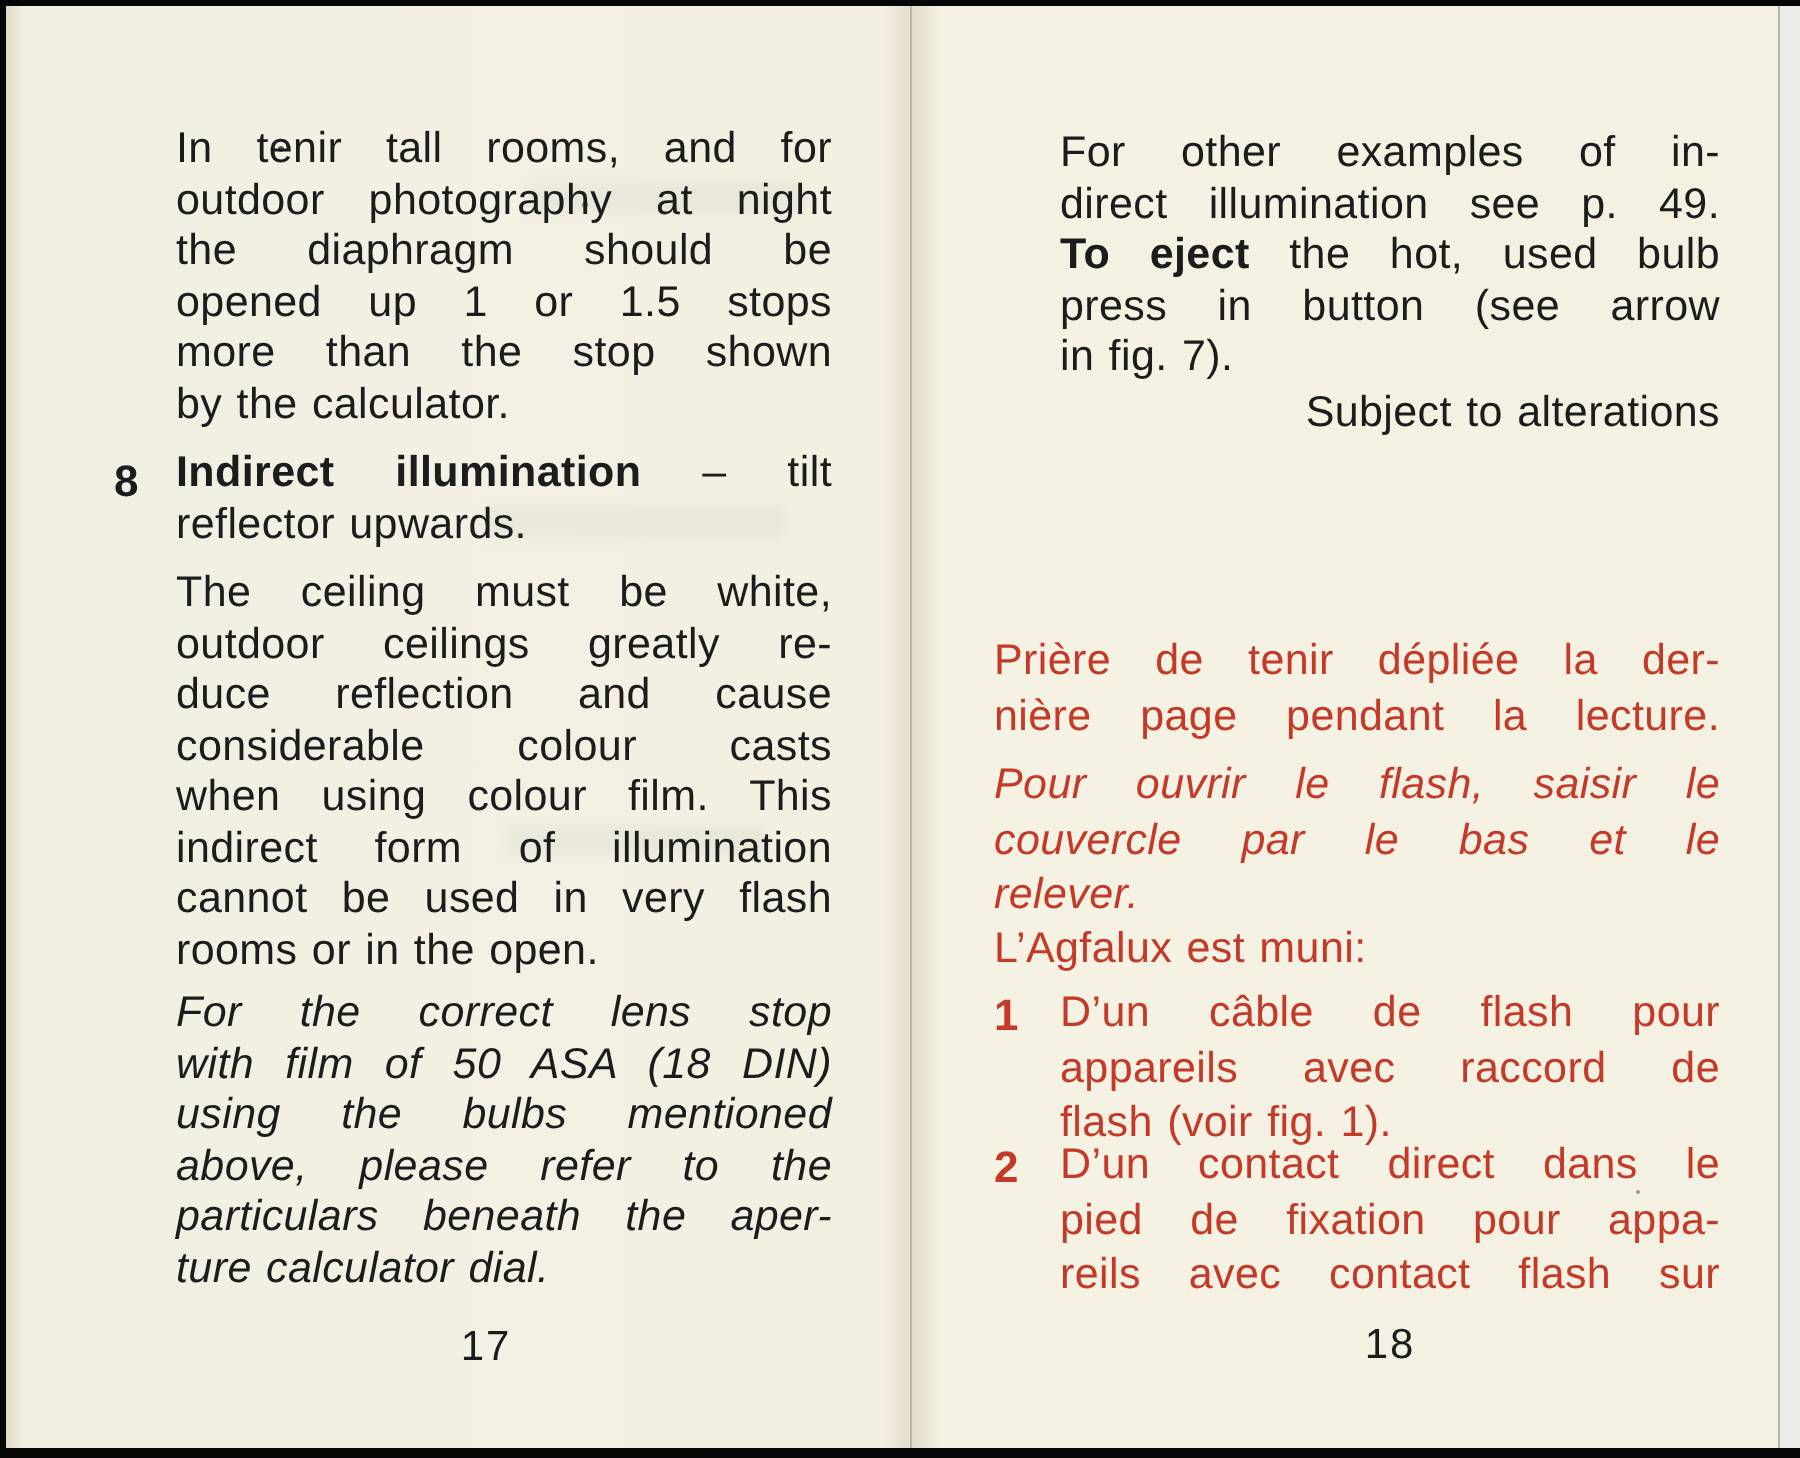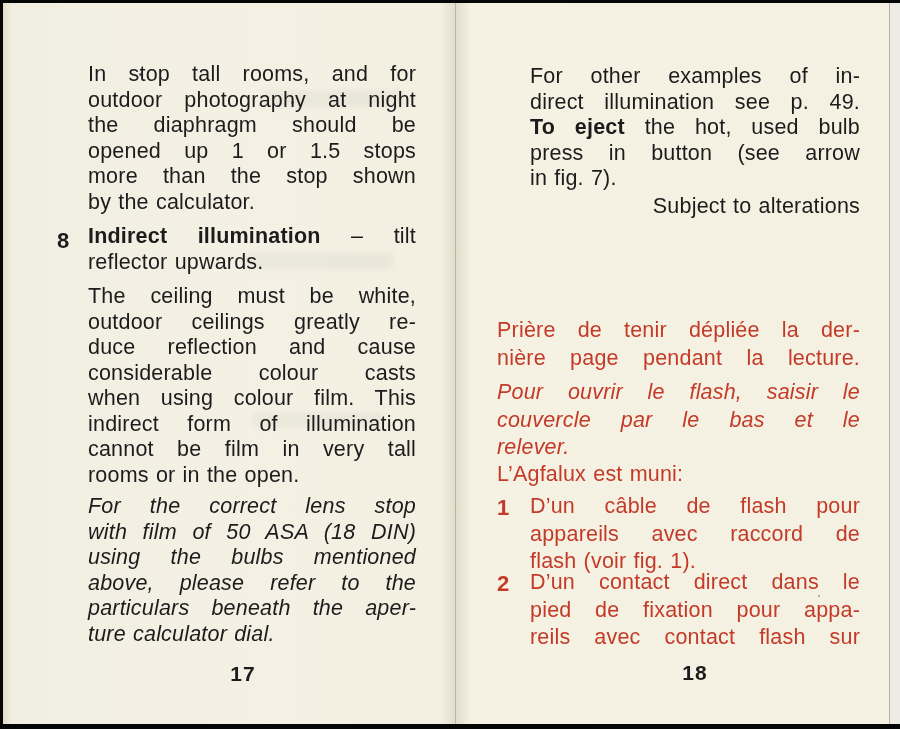--- a/index.html
+++ b/index.html
@@ -38,21 +38,21 @@
   .tblock{position:absolute;color:var(--ink);font-size:21.5px;letter-spacing:.2px;word-spacing:1px;}
   .black-text{line-height:25.5px;}
   .red-text{color:var(--red);line-height:27.5px;}
   .jline{text-align:justify;text-align-last:justify;text-justify:inter-word;}
   .jlast{text-align:center;text-align-last:left;}
   .hang-num{
     position:absolute;font-weight:bold;font-size:22px;color:var(--ink);
   }
   .hang-num.red{color:var(--red);}
   .pagenum{
-    position:absolute;font-weight:bold;font-size:21px;color:var(--ink);
+    position:absolute;font-weight:normal;font-size:21px;color:var(--ink);
     text-align:center;letter-spacing:1px;
   }
   .right-align{text-align:right;}
   .speck{position:absolute;border-radius:50%;}
   .ghost{
     position:absolute;background:rgba(110,110,110,0.07);
     filter:blur(3px);border-radius:4px;
   }
 </style>
 </head>
@@ -68,42 +68,42 @@
     <div class="ghost" style="left:260px;top:88px;width:140px;height:16px;"></div>
     <div class="ghost" style="left:240px;top:250px;width:150px;height:16px;"></div>
     <div class="ghost" style="left:250px;top:410px;width:130px;height:14px;"></div>
     <div class="speck" style="left:136px;top:70px;width:3px;height:3px;background:#5a5a66;"></div>
     <div class="speck" style="left:288px;top:98px;width:3px;height:3px;background:#8a8a8a;"></div>
     <div class="speck" style="left:815px;top:592px;width:2px;height:2px;background:#9a968a;"></div>
 
     <div>
 
       <div class="tblock black-text" style="left:85px;top:59px;width:328px;">
-          <div class="jline">In stop tall rooms, and for</div>
+          <div class="jline">In tenir tall rooms, and for</div>
           <div class="jline">outdoor photography at night</div>
           <div class="jline">the diaphragm should be</div>
           <div class="jline">opened up 1 or 1.5 stops</div>
           <div class="jline">more than the stop shown</div>
           <div class="jline jlast">by the calculator.</div>
         </div>
 
       <div class="hang-num" style="left:54px;top:225px;">8</div>
       <div class="tblock black-text" style="left:85px;top:221px;width:328px;">
           <div class="jline"><b>Indirect illumination</b> – tilt</div>
           <div class="jline jlast">reflector upwards.</div>
         </div>
 
       <div class="tblock black-text" style="left:85px;top:281px;width:328px;">
           <div class="jline">The ceiling must be white,</div>
           <div class="jline">outdoor ceilings greatly re-</div>
           <div class="jline">duce reflection and cause</div>
           <div class="jline">considerable colour casts</div>
           <div class="jline">when using colour film. This</div>
           <div class="jline">indirect form of illumination</div>
-          <div class="jline">cannot be film in very tall</div>
+          <div class="jline">cannot be used in very flash</div>
           <div class="jline jlast">rooms or in the open.</div>
         </div>
 
       <div class="tblock black-text" style="left:85px;top:491px;width:328px;font-style:italic;">
           <div class="jline">For the correct lens stop</div>
           <div class="jline">with film of 50 ASA (18 DIN)</div>
           <div class="jline">using the bulbs mentioned</div>
           <div class="jline">above, please refer to the</div>
           <div class="jline">particulars beneath the aper-</div>
           <div class="jline jlast">ture calculator dial.</div>

